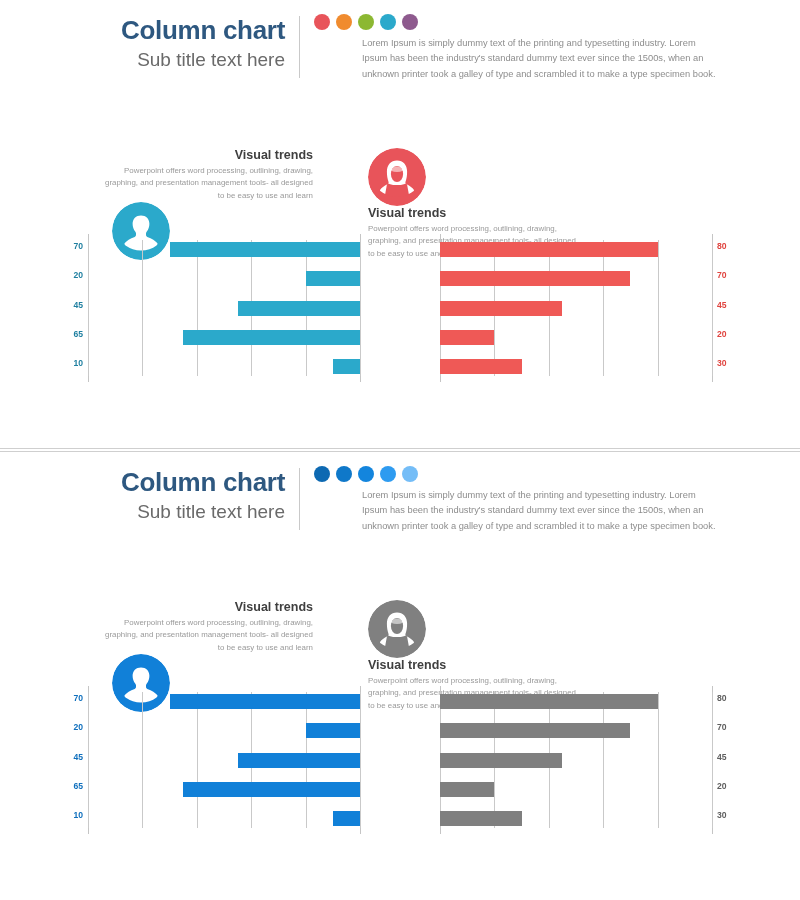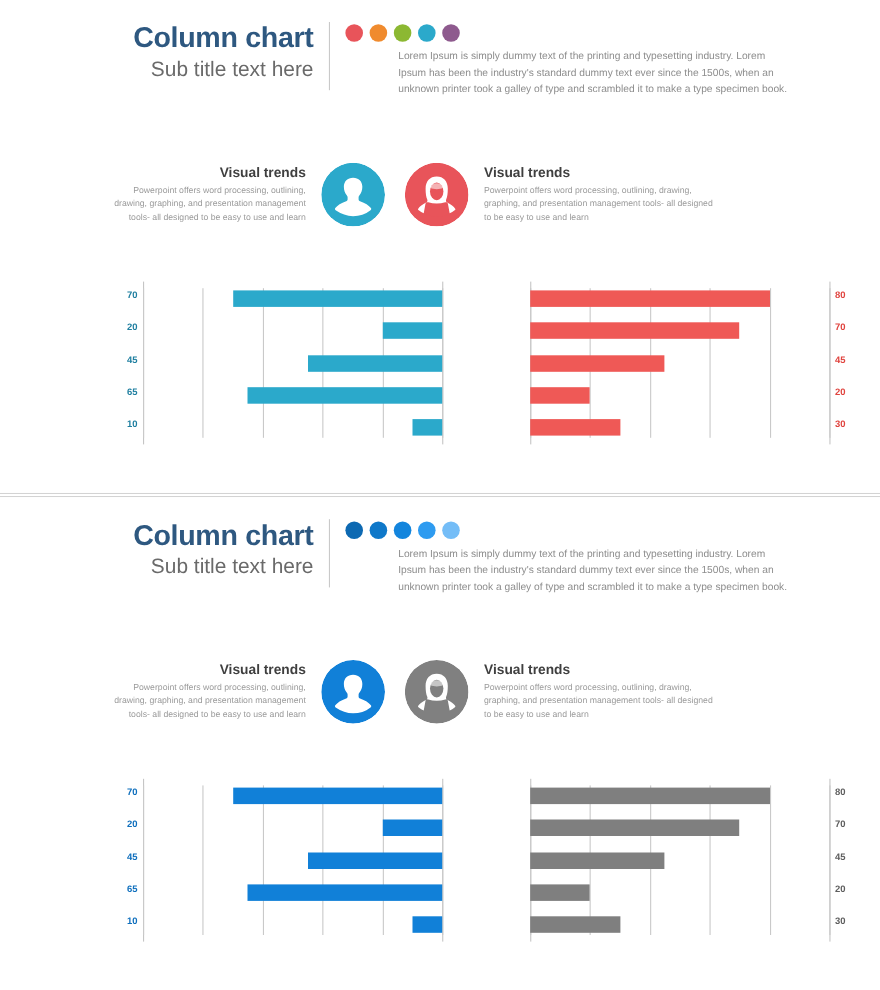--- a/index.html
+++ b/index.html
@@ -23,24 +23,24 @@
     height: 4px;
     border-top: 1px solid #cfcfcf;
     border-bottom: 1px solid #cfcfcf;
     background: #ffffff;
   }
 
   
   .header {
     position: absolute;
     left: 0; right: 0;
-    top: 20px;
+    top: 8px;
     height: 78px;
     display: flex;
-    align-items: flex-start;
+    align-items: center;
   }
   .header-titles {
     width: 300px;
     padding-right: 14px;
     text-align: right;
     border-right: 1px solid #c9c9c9;
     min-height: 62px;
   }
   .main-title {
     font-size: 26px;
@@ -73,22 +73,23 @@
   
   .trends {
     position: absolute;
     top: 148px;
     left: 0;
     right: 0;
     display: flex;
   }
   .trend {
     display: flex;
-    align-items: center;
+    align-items: flex-start;
     width: 350px;
+    flex-direction: column;
   }
   .trend-left { padding-left: 98px; }
   .trend-right { padding-left: 18px; }
 
   .trend-text { width: 215px; }
   .trend-text.ta-right { text-align: right; }
   .trend-text.ta-left { text-align: left; }
 
   .trend-title {
     font-size: 12.5px;
@@ -111,23 +112,22 @@
     overflow: hidden;
   }
   .avatar.left-gap { margin-left: 14px; }
   .avatar.right-gap { margin-right: 14px; }
   .avatar svg { display: block; width: 58px; height: 58px; }
 
   
   .chart {
     position: absolute;
     left: 0; right: 0;
-    top: 256px;
+    top: 234px;
     height: 175px;
-    margin-left: 42px;
   }
   .axis-line {
     position: absolute;
     top: 0;
     width: 1px;
     height: 148px;
     background: #c5c5c5;
   }
   
   .half {

